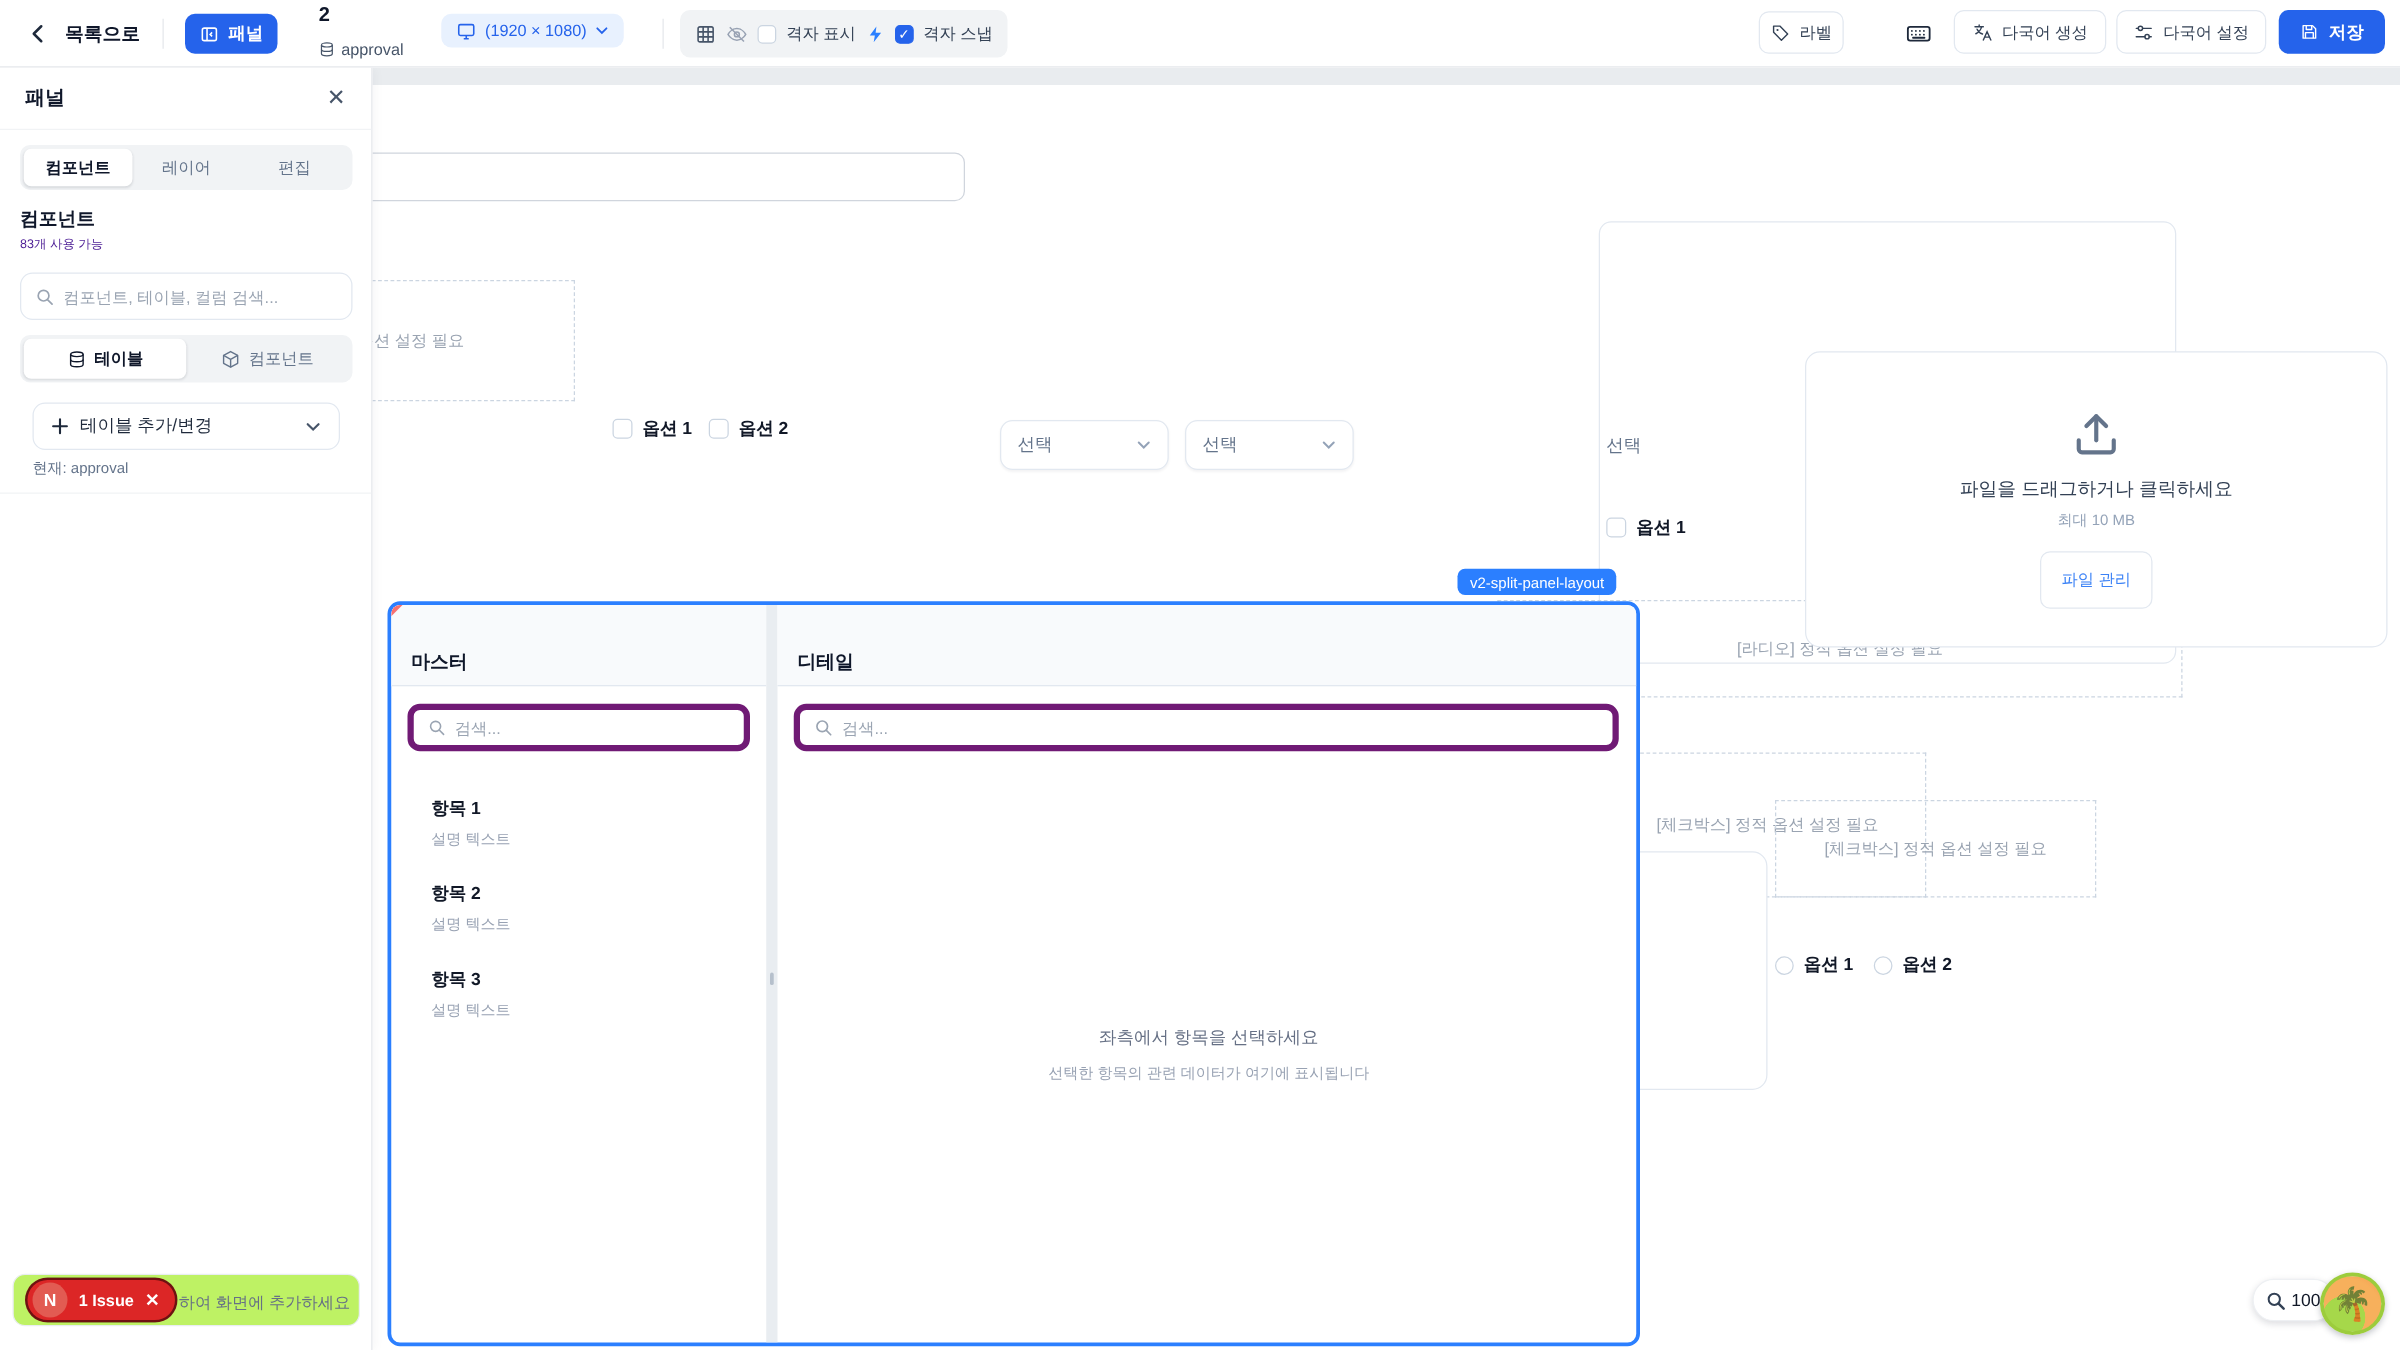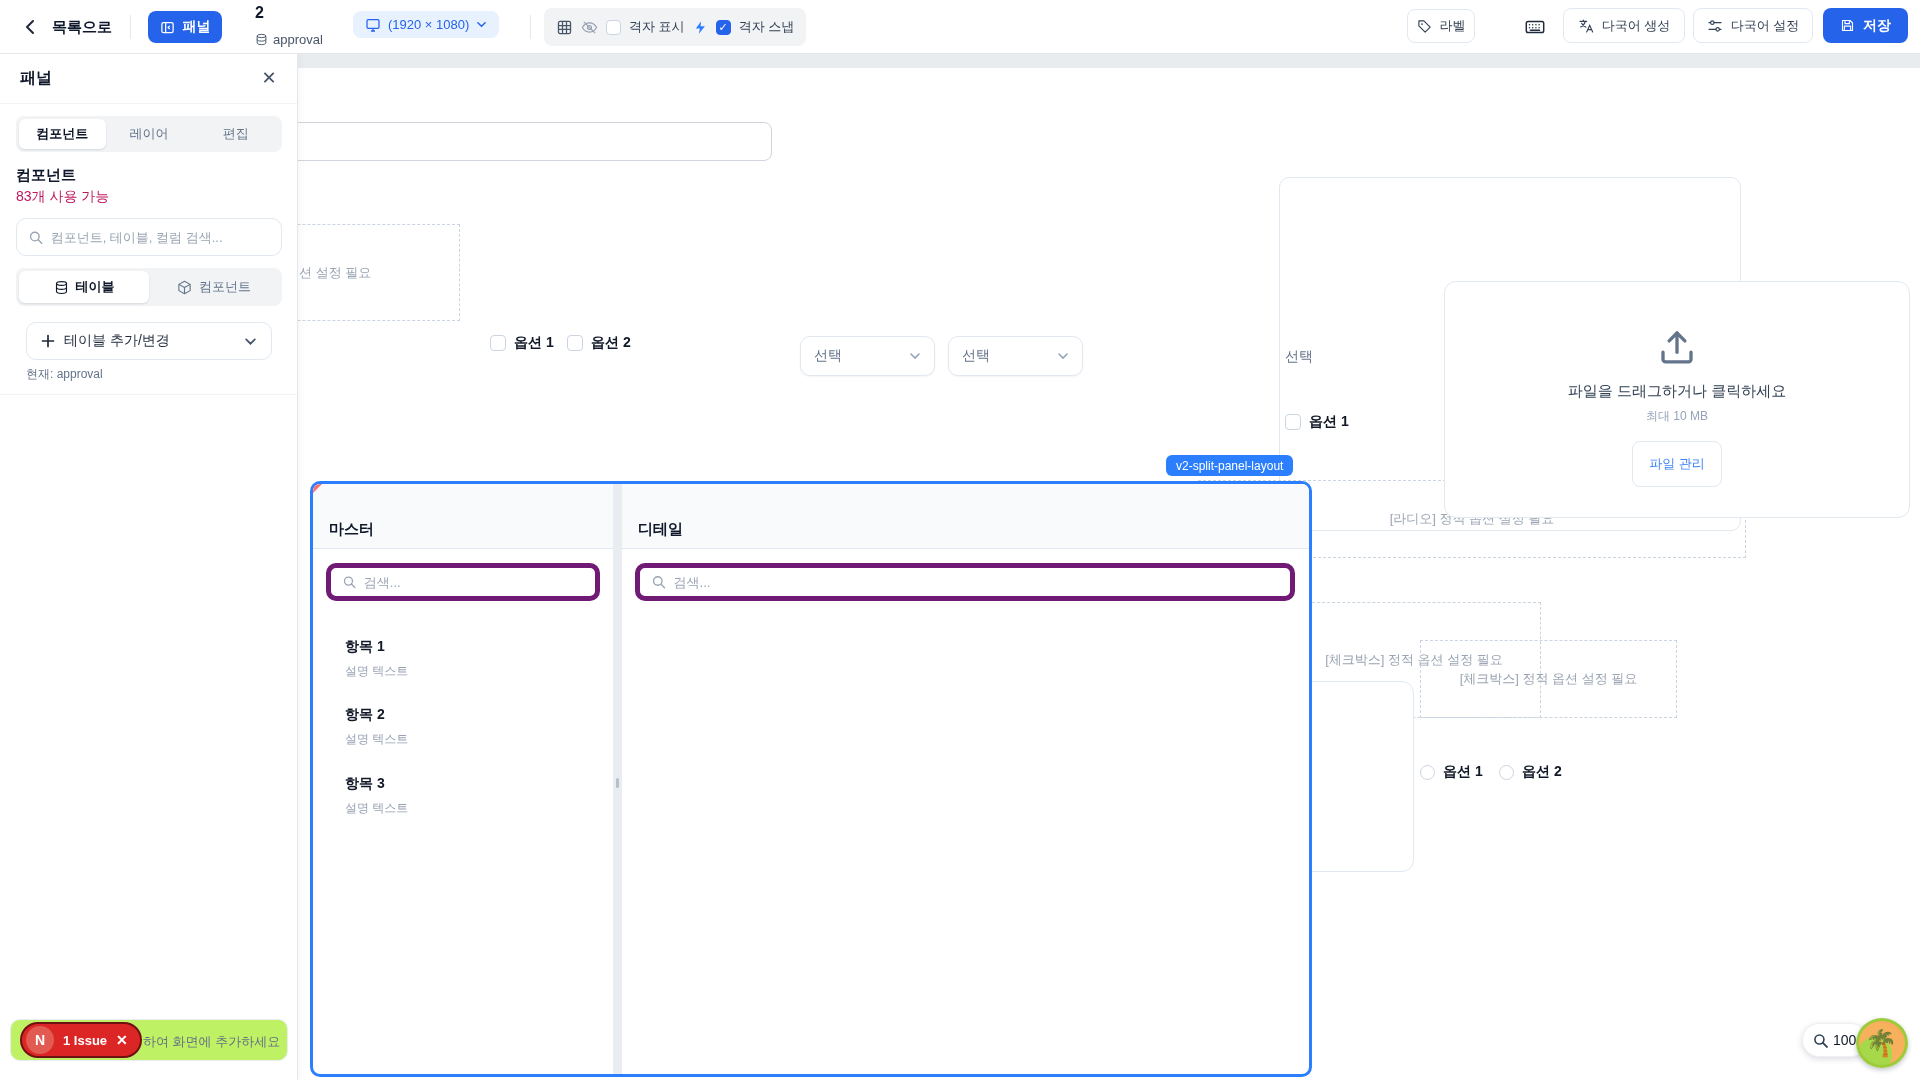--- a/index.html
+++ b/index.html
@@ -242,36 +242,40 @@
   <div class="pane-header" style="left:309px; width:687px;">
     <span>디테일</span>
   </div>
   <div class="pane-search" style="left:322px; width:660px;">
     <svg width="14" height="14" viewBox="0 0 14 14">
         <circle cx="6" cy="6" r="4.4" fill="none" stroke="#9aa4b2" stroke-width="1.4"></circle>
         <path d="M9.4 9.4L13 13" stroke="#9aa4b2" stroke-width="1.4" stroke-linecap="round"></path>
       </svg>
     <input placeholder="검색..." style="">
   </div>
+  <div id="detail-empty">
+    <div class="l1">좌측에서 항목을 선택하세요</div>
+    <div class="l2">선택한 항목의 관련 데이터가 여기에 표시됩니다</div>
+  </div>
 </div>
 
 <div id="side-panel">
   <div id="sp-header">
     <div id="sp-title">패널</div>
     <div id="sp-close">✕</div>
   </div>
 
   <div class="sp-tabs">
     <div class="sp-tab active">컴포넌트</div>
     <div class="sp-tab">레이어</div>
     <div class="sp-tab">편집</div>
   </div>
 
   <div style="position:absolute; left:16px; top:112px; font-size:15px; font-weight:700; color:#0f172a;">컴포넌트</div>
-  <div style="position:absolute; left:16px; top:134px; font-size:14px; color:#be185d;">83개 사용 가능</div>
+  <div style="position:absolute; left:16px; top:134px; font-size:10px; color:#4c1d95;">83개 사용 가능</div>
 
   <div class="sp-input">
     <svg width="15" height="15" viewBox="0 0 14 14">
         <circle cx="6" cy="6" r="4.4" fill="none" stroke="#9aa4b2" stroke-width="1.4"></circle>
         <path d="M9.4 9.4L13 13" stroke="#9aa4b2" stroke-width="1.4" stroke-linecap="round"></path>
       </svg>
     <input placeholder="컴포넌트, 테이블, 컬럼 검색..." style="">
   </div>
 
   <div class="seg">

